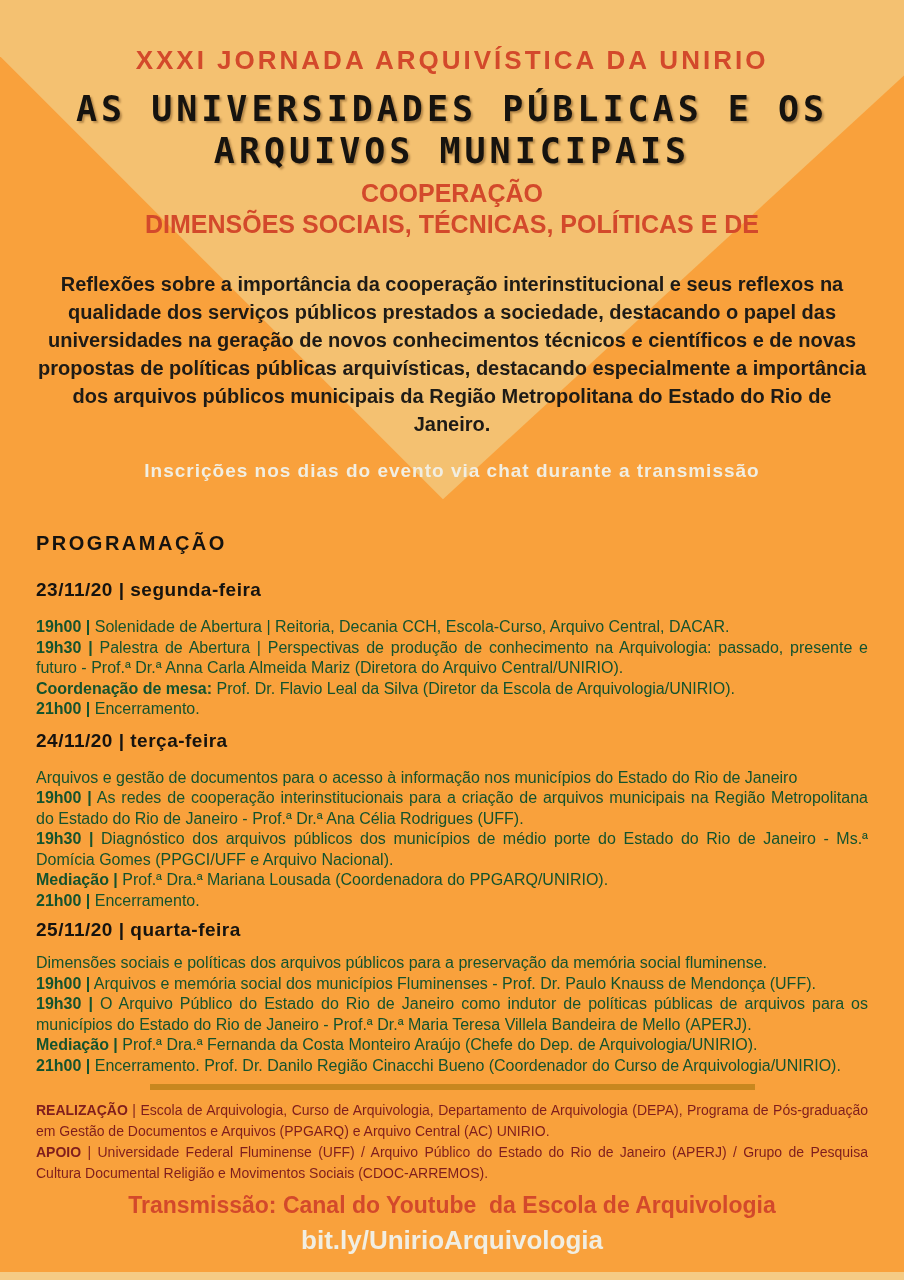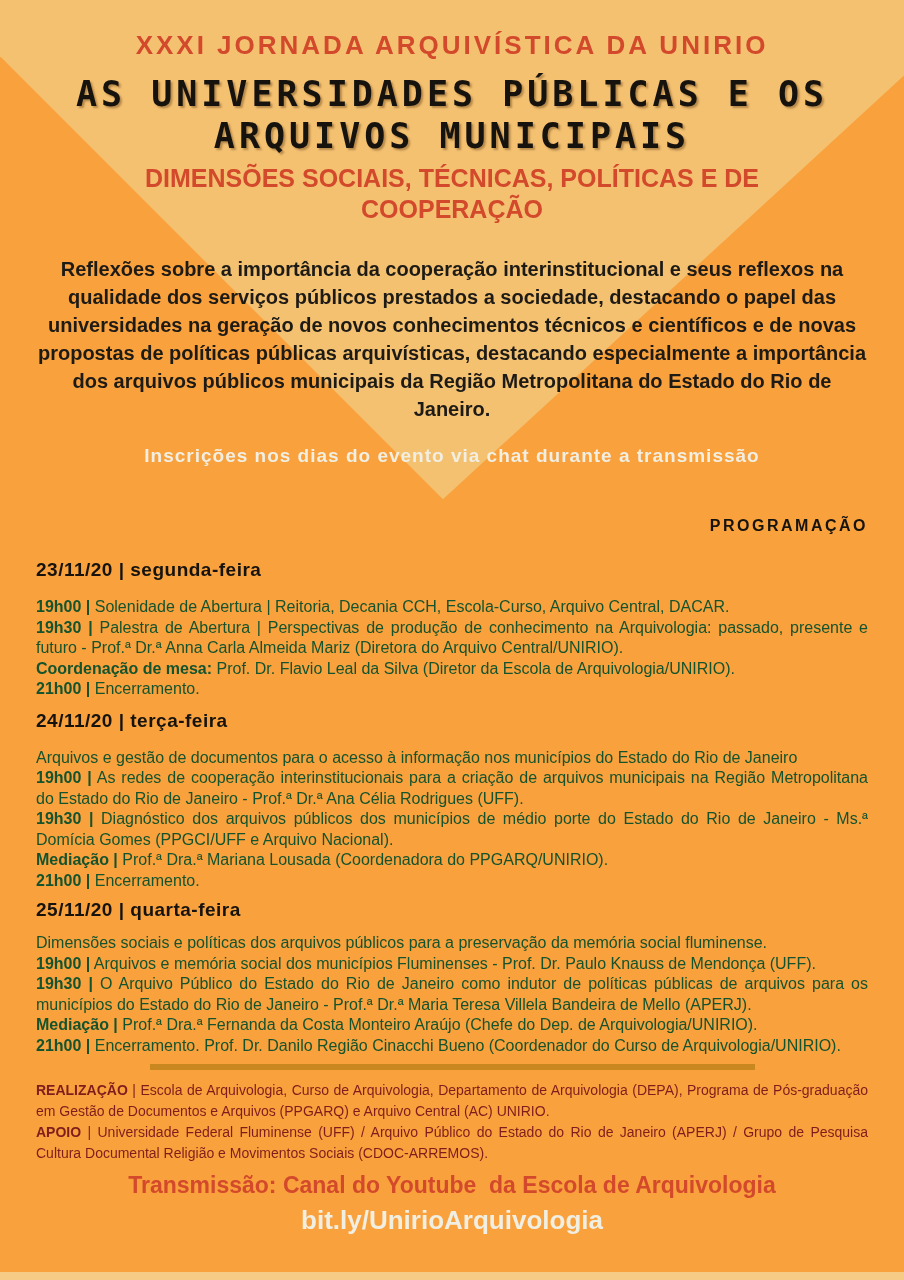--- a/index.html
+++ b/index.html
@@ -19,21 +19,21 @@
     clip-path: polygon(0 0, 100% 0, 100% 5.9%, 49% 39%, 0 4.4%);
   }
   .bottom-strip {
     position: absolute; left: 0; right: 0; bottom: 0; height: 8px;
     background: #F5CB85;
   }
   .content {
     position: relative;
     box-sizing: border-box;
     height: 100%;
-    padding: 26px 36px 0 36px;
+    padding: 41px 36px 0 36px;
   }
   .eyebrow {
     margin: 4px 0 0;
     text-align: center;
     color: #D3492B;
     font-size: 26px;
     font-weight: bold;
     letter-spacing: 3px;
   }
   .main-title {
@@ -68,22 +68,22 @@
   .registration {
     margin: 22px 0 0;
     text-align: center;
     color: #F1EEE2;
     font-size: 19px;
     font-weight: bold;
     letter-spacing: 1px;
   }
   .program-heading {
     margin: 50px 0 0;
-    text-align: right;
-    font-size: 16px;
+    text-align: left;
+    font-size: 20px;
     font-weight: bold;
     letter-spacing: 2.5px;
     color: #16130F;
   }
   .day-heading {
     text-align: left;
     font-size: 19px;
     font-weight: bold;
     letter-spacing: 0.5px;
     color: #16130F;
@@ -142,22 +142,22 @@
   <div class="content">
 
     <div class="eyebrow">XXXI JORNADA ARQUIVÍSTICA DA UNIRIO</div>
 
     <h1 class="main-title">
       <span>AS UNIVERSIDADES PÚBLICAS E OS</span>
       <span>ARQUIVOS MUNICIPAIS</span>
     </h1>
 
     <h2 class="subtitle">
+      <span>COOPERAÇÃO</span>
       <span>DIMENSÕES SOCIAIS, TÉCNICAS, POLÍTICAS E DE</span>
-      <span>COOPERAÇÃO</span>
     </h2>
 
     <p class="intro">Reflexões sobre a importância da cooperação interinstitucional e seus reflexos na qualidade dos serviços públicos prestados a sociedade, destacando o papel das universidades na geração de novos conhecimentos técnicos e científicos e de novas propostas de políticas públicas arquivísticas, destacando especialmente a importância dos arquivos públicos municipais da Região Metropolitana do Estado do Rio de Janeiro.</p>
 
     <p class="registration">Inscrições nos dias do evento via chat durante a transmissão</p>
 
     <h3 class="program-heading">PROGRAMAÇÃO</h3>
 
     <h4 class="day-heading d1">23/11/20 | segunda-feira</h4>
     <div class="schedule s1">

